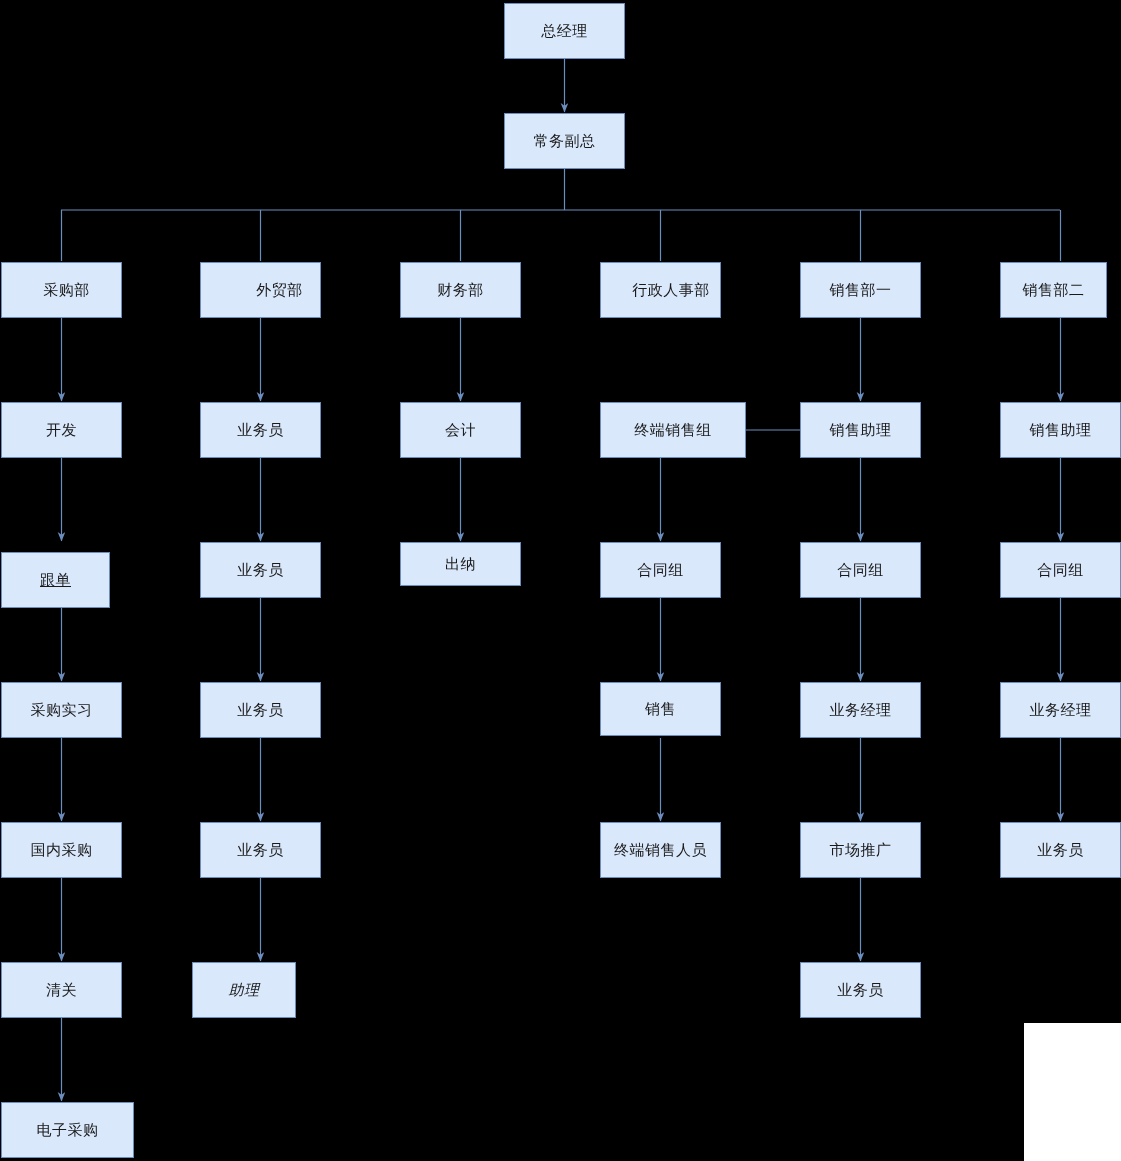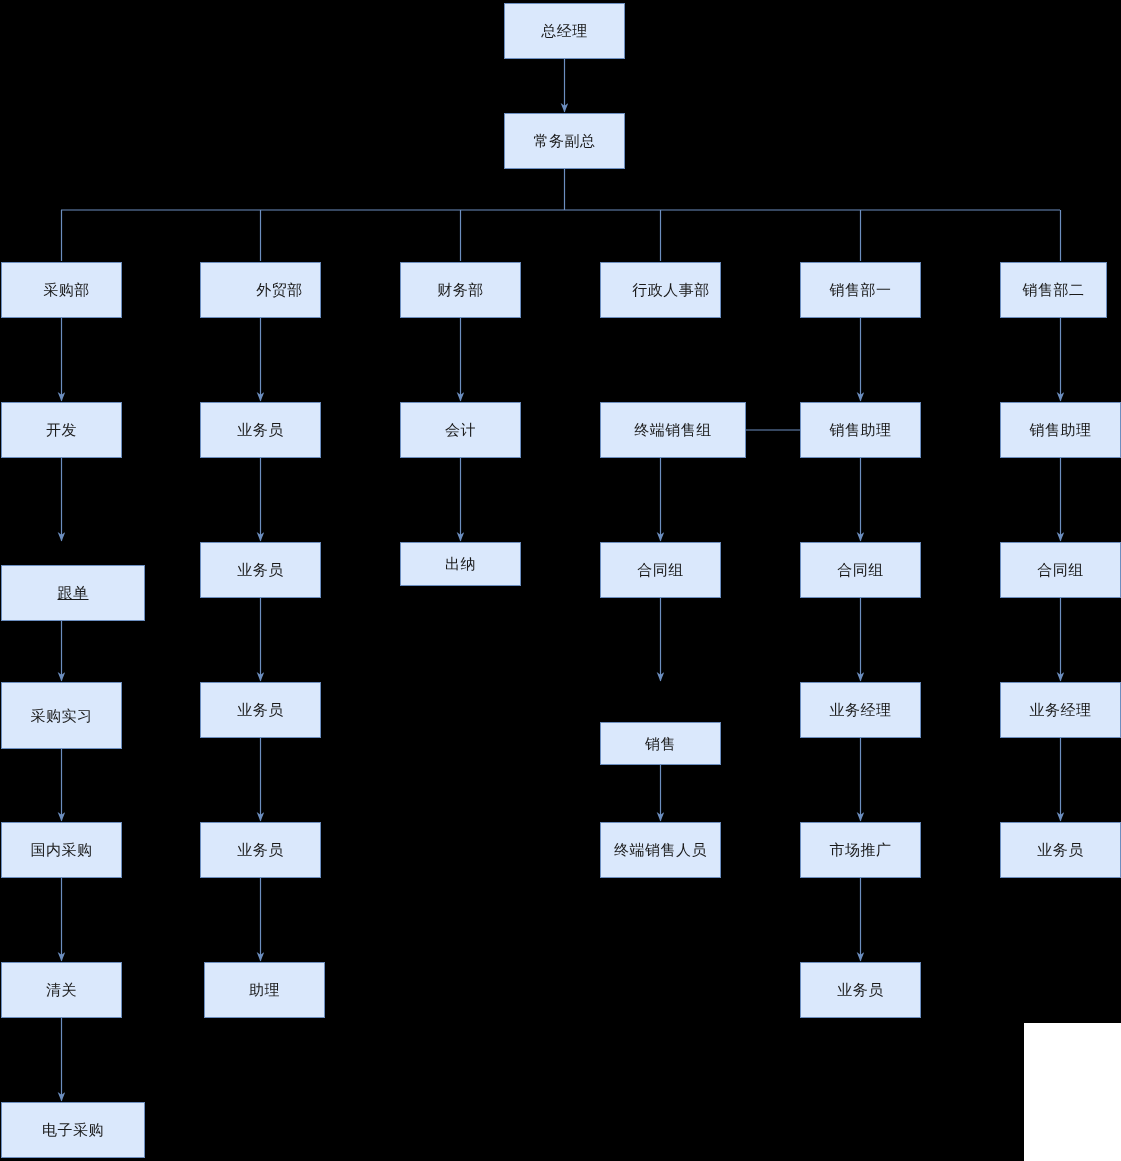--- a/index.html
+++ b/index.html
@@ -137,45 +137,45 @@
       </div>
       <div class="node" style="left: 600px; top: 402px; width: 146px; height: 56px;">
         <span class="node-label">终端销售组</span>
       </div>
       <div class="node" style="left: 800px; top: 402px; width: 121px; height: 56px;">
         <span class="node-label">销售助理</span>
       </div>
       <div class="node" style="left: 1000px; top: 402px; width: 121px; height: 56px;">
         <span class="node-label">销售助理</span>
       </div>
-      <div class="node" style="left: 1px; top: 565px; width: 144px; height: 56px; text-decoration: underline;">
+      <div class="node" style="left: 1px; top: 552px; width: 109px; height: 56px; text-decoration: underline;">
         <span class="node-label">跟单</span>
       </div>
       <div class="node" style="left: 200px; top: 542px; width: 121px; height: 56px;">
         <span class="node-label">业务员</span>
       </div>
       <div class="node" style="left: 400px; top: 542px; width: 121px; height: 44px;">
         <span class="node-label">出纳</span>
       </div>
       <div class="node" style="left: 600px; top: 542px; width: 121px; height: 56px;">
         <span class="node-label">合同组</span>
       </div>
       <div class="node" style="left: 800px; top: 542px; width: 121px; height: 56px;">
         <span class="node-label">合同组</span>
       </div>
       <div class="node" style="left: 1000px; top: 542px; width: 121px; height: 56px;">
         <span class="node-label">合同组</span>
       </div>
-      <div class="node" style="left: 1px; top: 682px; width: 121px; height: 67px;">
+      <div class="node" style="left: 1px; top: 682px; width: 121px; height: 56px;">
         <span class="node-label">采购实习</span>
       </div>
       <div class="node" style="left: 200px; top: 682px; width: 121px; height: 56px;">
         <span class="node-label">业务员</span>
       </div>
-      <div class="node" style="left: 600px; top: 682px; width: 121px; height: 43px; margin-top: 40px;">
+      <div class="node" style="left: 600px; top: 682px; width: 121px; height: 54px;">
         <span class="node-label">销售</span>
       </div>
       <div class="node" style="left: 800px; top: 682px; width: 121px; height: 56px;">
         <span class="node-label">业务经理</span>
       </div>
       <div class="node" style="left: 1000px; top: 682px; width: 121px; height: 56px;">
         <span class="node-label">业务经理</span>
       </div>
       <div class="node" style="left: 1px; top: 822px; width: 121px; height: 56px;">
         <span class="node-label">国内采购</span>
@@ -188,25 +188,25 @@
       </div>
       <div class="node" style="left: 800px; top: 822px; width: 121px; height: 56px;">
         <span class="node-label">市场推广</span>
       </div>
       <div class="node" style="left: 1000px; top: 822px; width: 121px; height: 56px;">
         <span class="node-label">业务员</span>
       </div>
       <div class="node" style="left: 1px; top: 962px; width: 121px; height: 56px;">
         <span class="node-label">清关</span>
       </div>
-      <div class="node" style="left: 204px; top: 962px; width: 121px; height: 56px;">
+      <div class="node" style="left: 192px; top: 962px; width: 104px; height: 56px; font-style: italic;">
         <span class="node-label">助理</span>
       </div>
       <div class="node" style="left: 800px; top: 962px; width: 121px; height: 56px;">
         <span class="node-label">业务员</span>
       </div>
-      <div class="node" style="left: 1px; top: 1102px; width: 144px; height: 56px;">
+      <div class="node" style="left: 1px; top: 1102px; width: 133px; height: 56px;">
         <span class="node-label">电子采购</span>
       </div>
     </div>
 
   <div class="white-patch" id="white-patch" style="left: 1024px; top: 1023px; width: 97px; height: 138px;"></div>
 </div>
 
 </body></html>

